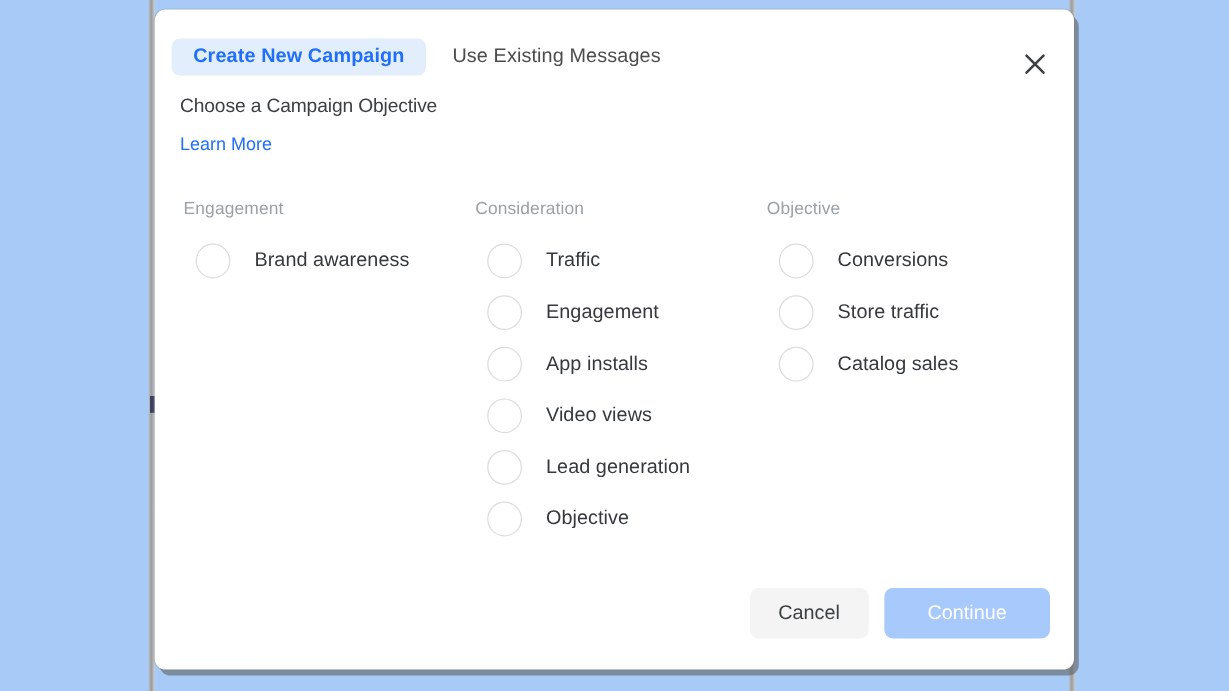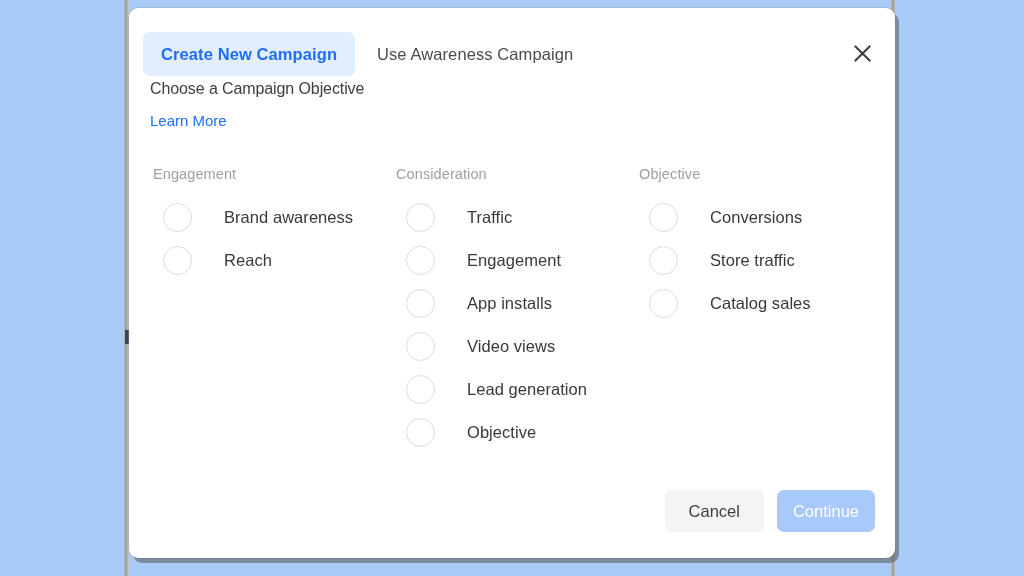--- a/index.html
+++ b/index.html
@@ -62,21 +62,21 @@
     top: 0;
     right: 0;
     height: 72px;
   }
   .tab {
     position: absolute;
     top: 24px;
     display: flex;
     align-items: center;
     justify-content: center;
-    height: 44px;
+    height: 31px;
     box-sizing: border-box;
     font-size: 16.5px;
     letter-spacing: .1px;
     cursor: pointer;
     user-select: none;
   }
   .tab.active {
     left: 14px;
     padding: 0 18px;
     background: #e3eefd;
@@ -157,21 +157,21 @@
     flex: 0 0 auto;
     width: 29px;
     height: 29px;
     border-radius: 50%;
     border: 1.6px solid #dadce0;
     background: #fff;
     box-sizing: border-box;
     margin-left: 13px;
   }
   .option-label {
-    margin-left: 32px;
+    margin-left: 20px;
     font-size: 16.5px;
     color: #35393d;
     letter-spacing: .05px;
   }
 
   
   #footer {
     position: absolute;
     right: 20px;
     bottom: 26px;
@@ -189,39 +189,39 @@
     box-sizing: border-box;
   }
   #cancel-btn {
     background: #f4f4f4;
     color: #3c4043;
   }
   #continue-btn {
     background: #a7c9fb;
     color: #ffffff;
     margin-left: 13px;
-    padding: 0 16px;
+    padding: 0 36px;
   }
 </style>
 </head>
 <body>
 
 <div id="backdrop"></div>
 
 <div class="page-edge left"></div>
 <div class="page-edge right"></div>
 <div class="page-edge-mark" style="left:125px; top:330px;"></div>
 <div class="page-edge-mark" style="left:891px; top:140px;"></div>
 <div class="page-edge-mark" style="left:891px; top:190px;"></div>
 
 <div id="modal">
 
   <div id="tabstrip">
     <div class="tab active">Create New Campaign</div>
-    <div class="tab inactive">Use Awareness Campaign</div>
+    <div class="tab inactive">Use Existing Messages</div>
   </div>
 
   <div id="close-btn">
     <span>
       <svg width="19" height="19" viewBox="0 0 19 19" aria-hidden="true">
         <path d="M2.4 2.4 L16.6 16.6 M16.6 2.4 L2.4 16.6" stroke="#3c4043" stroke-width="2.1" stroke-linecap="round"></path>
       </svg>
     </span>
   </div>
 
@@ -230,24 +230,20 @@
   <a id="learn-more">Learn More</a>
 
   <div id="columns">
 
     <div class="column awareness">
       <div class="col-title">Engagement</div>
       <div class="option">
         <span class="radio"></span>
         <span class="option-label">Brand awareness</span>
       </div>
-      <div class="option">
-        <span class="radio"></span>
-        <span class="option-label">Reach</span>
-      </div>
     </div>
 
     <div class="column consideration">
       <div class="col-title">Consideration</div>
       <div class="option">
         <span class="radio"></span>
         <span class="option-label">Traffic</span>
       </div>
       <div class="option">
         <span class="radio"></span>

